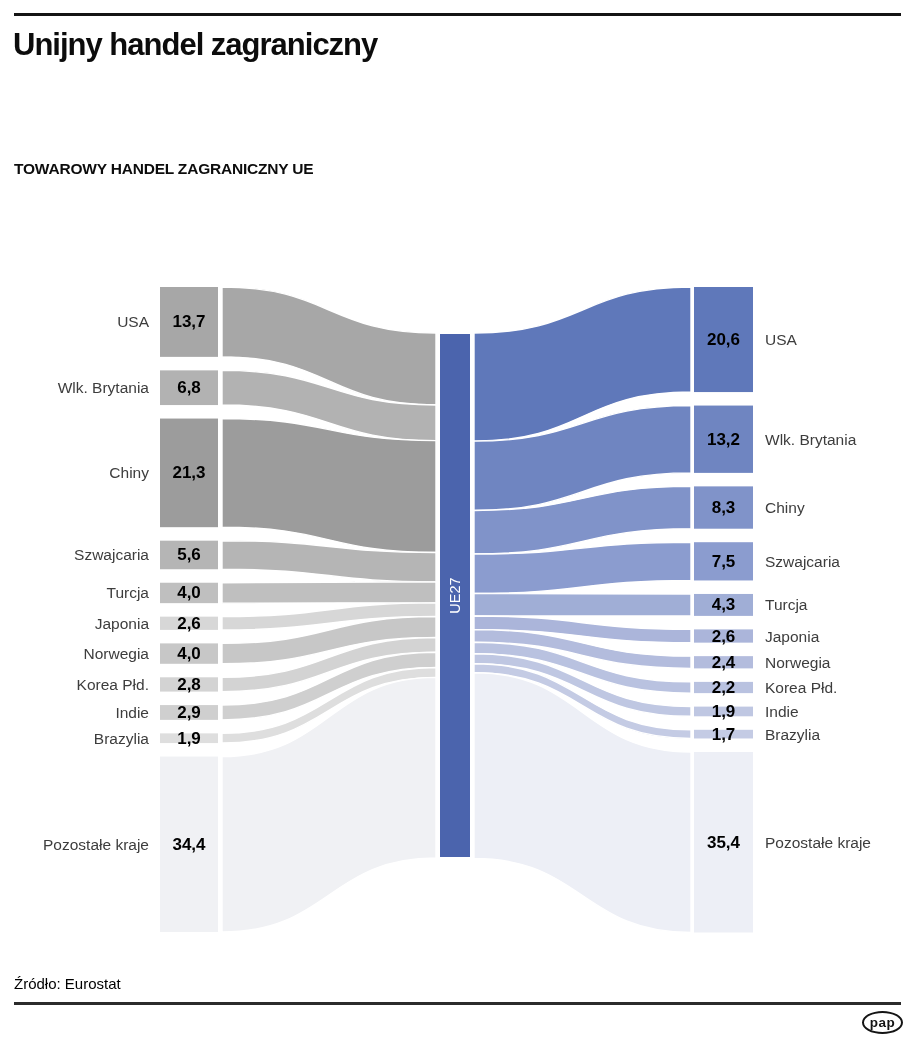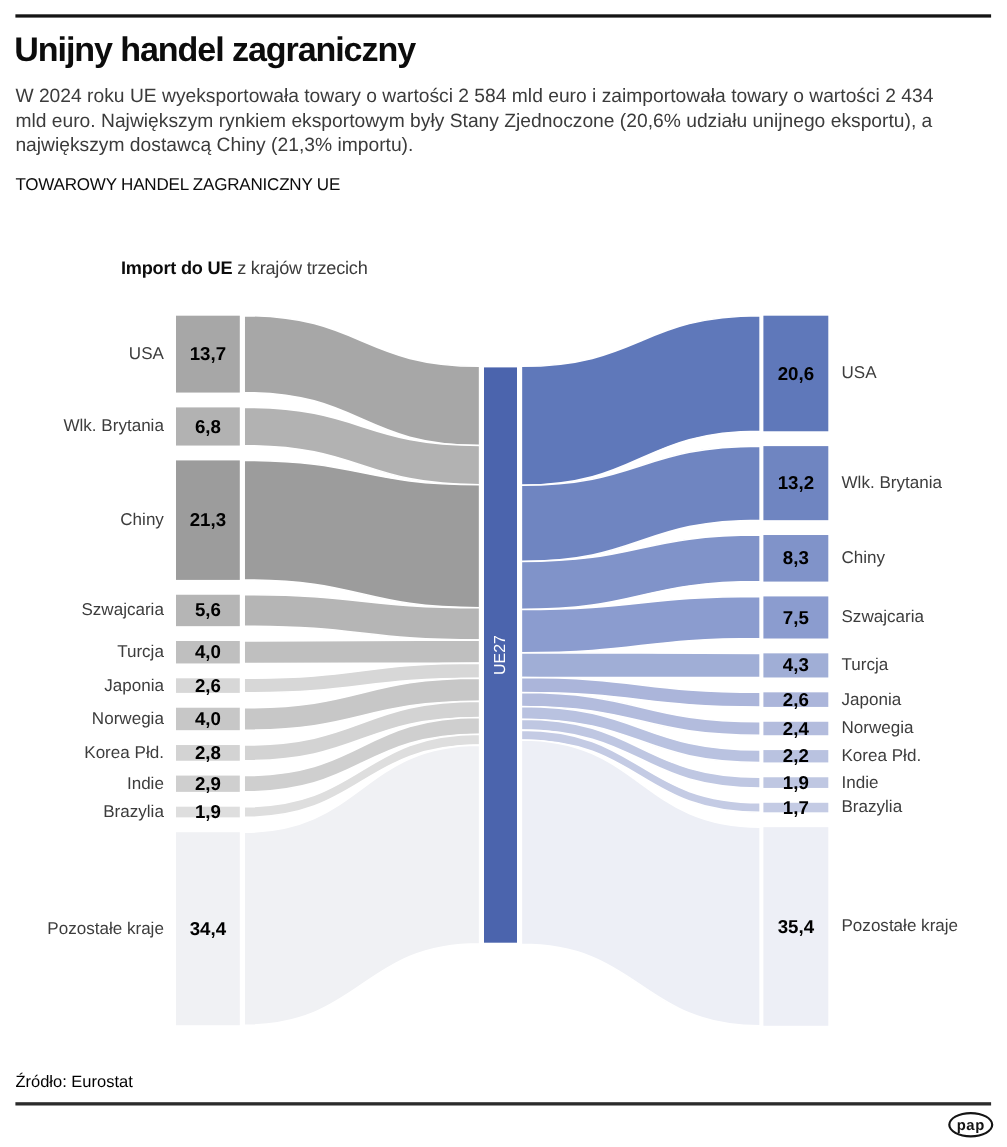--- a/index.html
+++ b/index.html
@@ -3,44 +3,42 @@
 <meta charset="utf-8">
 <style>
   html,body{margin:0;padding:0;background:#fff;}
   .page{position:relative;width:915px;height:1043px;background:#fff;overflow:hidden;
         font-family:"Liberation Sans",sans-serif;color:#111;}
   .top-rule{position:absolute;left:14px;top:13px;width:887px;height:3px;background:#141414;}
   .main-title{position:absolute;left:13px;top:27px;margin:0;font-size:31px;font-weight:bold;
               letter-spacing:-1px;color:#0c0c0c;}
   .intro{position:absolute;left:14px;top:76px;width:845px;margin:0;font-size:17.5px;
          line-height:22px;color:#3b3b3b;}
-  .section-title{position:absolute;left:14px;top:160px;font-size:15.5px;font-weight:normal;
+  .section-title{position:absolute;left:14px;top:160px;font-size:15.5px;font-weight:bold;
                  letter-spacing:-0.2px;color:#0c0c0c;}
   .section-sub{position:absolute;left:14px;top:183px;font-size:14.5px;color:#3b3b3b;}
   .col-header{position:absolute;top:235px;font-size:16.5px;color:#3b3b3b;letter-spacing:-0.2px;}
   .col-header .b{font-weight:bold;color:#0c0c0c;}
   .col-header.left{left:110px;}
   .col-header.right{left:589px;}
   #sankey{position:absolute;left:0;top:0;}
   .source{position:absolute;left:14px;top:975px;font-size:15px;color:#000000;}
   .bottom-rule{position:absolute;left:14px;top:1002px;width:887px;height:3px;background:#2b2b2b;}
   .pap-logo{position:absolute;left:862px;top:1011px;width:37px;height:19px;border:2.5px solid #141414;
             border-radius:50%;display:flex;align-items:center;justify-content:center;
             font-size:13.5px;font-weight:bold;letter-spacing:0.5px;color:#141414;background:#fff;}
 </style>
 </head>
 <body>
 
 <div class="page">
   <div class="top-rule"></div>
   <h1 class="main-title">Unijny handel zagraniczny</h1>
-  <p class="intro">W 2024 roku UE wyeksportowała towary o wartości 2 584 mld euro i zaimportowała towary o wartości 2 434 mld euro. Największym rynkiem eksportowym były Stany Zjednoczone (20,6% udziału unijnego eksportu), a największym dostawcą Chiny (21,3% importu).</p>
   <div class="section-title">TOWAROWY HANDEL ZAGRANICZNY UE</div>
 
-  <div class="col-header left"><span class="b">Import do UE</span><span> z krajów trzecich</span></div>
 
   <svg id="sankey" width="915" height="1043" viewBox="0 0 915 1043">
       <path d="M 222 287 C 329 287 329 333 436 333 L 436 404.925 C 329 404.925 329 356.87 222 356.87 Z" fill="#a7a7a7" stroke="#ffffff" stroke-width="1.4"></path>
       <path d="M 222 370.37 C 329 370.37 329 404.925 436 404.925 L 436 440.625 C 329 440.625 329 405.05 222 405.05 Z" fill="#b2b2b2" stroke="#ffffff" stroke-width="1.4"></path>
       <path d="M 222 418.55 C 329 418.55 329 440.625 436 440.625 L 436 552.45 C 329 552.45 329 527.1800000000001 222 527.1800000000001 Z" fill="#9c9c9c" stroke="#ffffff" stroke-width="1.4"></path>
       <path d="M 222 540.6800000000001 C 329 540.6800000000001 329 552.45 436 552.45 L 436 581.85 C 329 581.85 329 569.24 222 569.24 Z" fill="#b5b5b5" stroke="#ffffff" stroke-width="1.4"></path>
       <path d="M 222 582.74 C 329 582.74 329 581.85 436 581.85 L 436 602.85 C 329 602.85 329 603.14 222 603.14 Z" fill="#bfbfbf" stroke="#ffffff" stroke-width="1.4"></path>
       <path d="M 222 616.64 C 329 616.64 329 602.8499999999999 436 602.8499999999999 L 436 616.4999999999999 C 329 616.4999999999999 329 629.9 222 629.9 Z" fill="#d7d7d7" stroke="#ffffff" stroke-width="1.4"></path>
       <path d="M 222 643.4 C 329 643.4 329 616.5 436 616.5 L 436 637.5 C 329 637.5 329 663.8 222 663.8 Z" fill="#c7c7c7" stroke="#ffffff" stroke-width="1.4"></path>
       <path d="M 222 677.3 C 329 677.3 329 637.5 436 637.5 L 436 652.2 C 329 652.2 329 691.5799999999999 222 691.5799999999999 Z" fill="#d3d3d3" stroke="#ffffff" stroke-width="1.4"></path>

